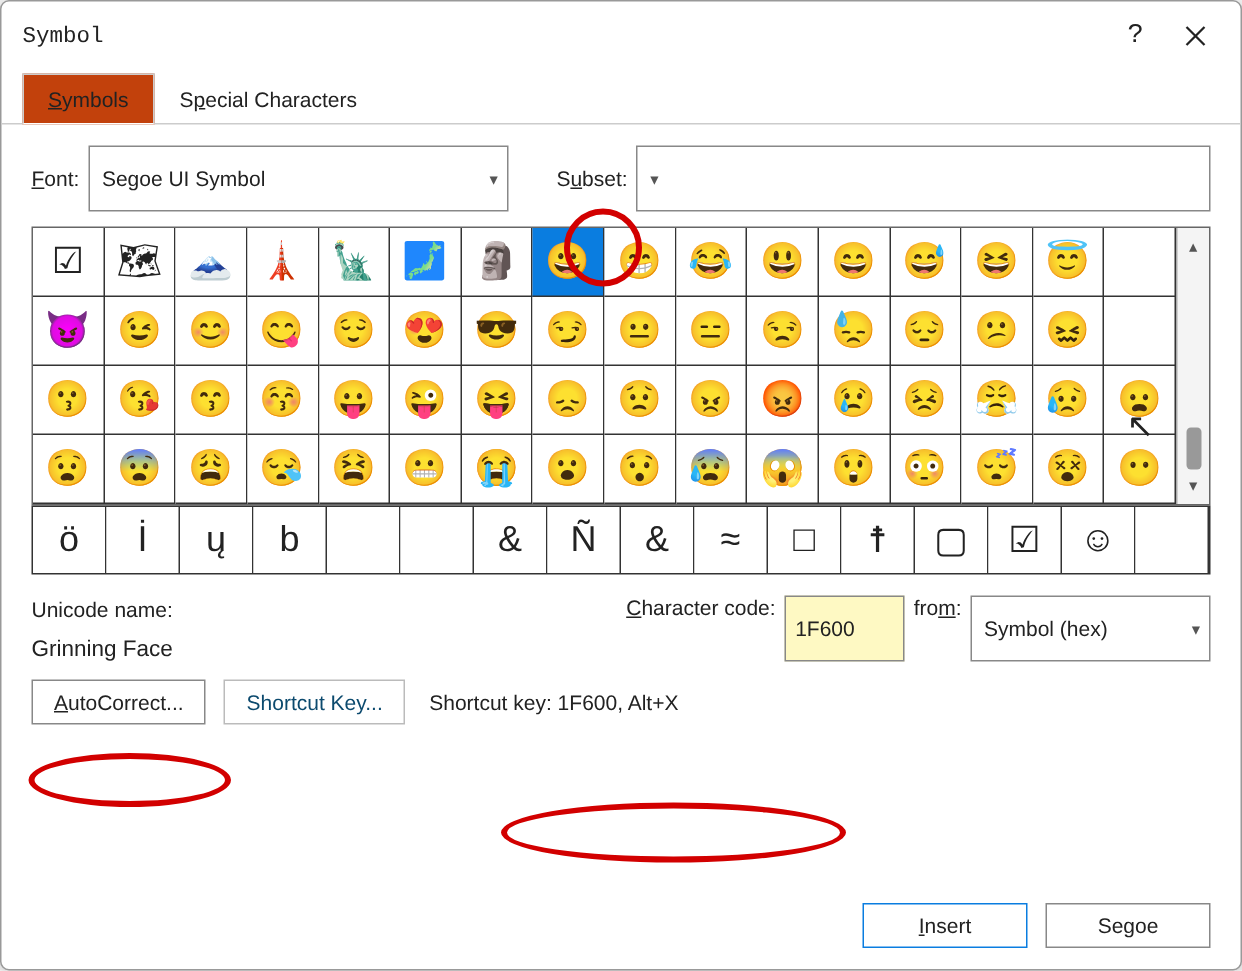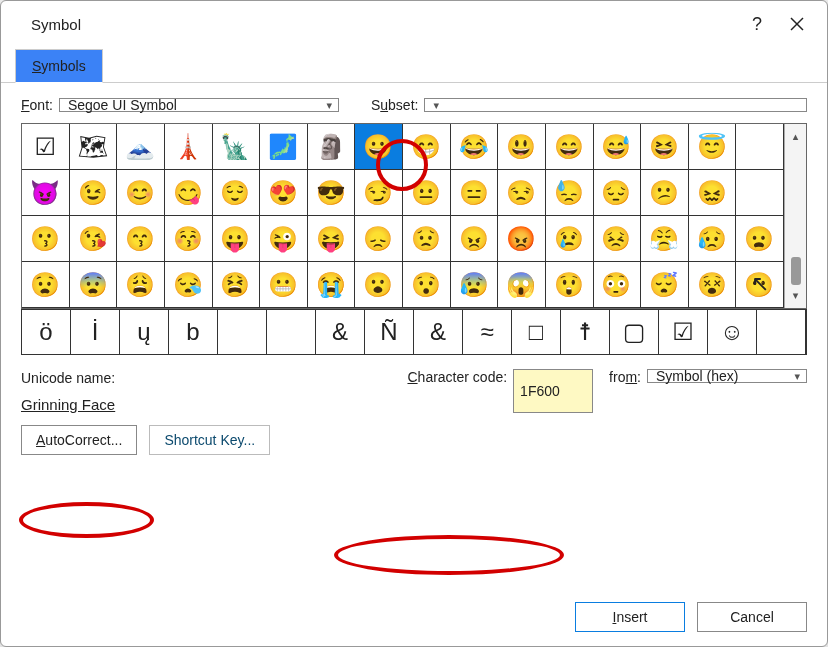--- a/index.html
+++ b/index.html
@@ -17,22 +17,23 @@
     border: 1px solid #999;
     border-radius: 6px;
     display: flex;
     flex-direction: column;
     position: relative;
     box-shadow: 0 2px 8px rgba(0,0,0,.15);
   }
   .titlebar {
     display: flex;
     align-items: center;
-    padding: 8px 10px 0 30px;
+    padding: 8px 10px 0 14px;
     height: 38px;
+    font-family: Liberation Mono, monospace;
   }
   .titlebar-title { font-size: 15px; flex: 1; }
   .titlebar-btn {
     width: 40px;
     height: 28px;
     display: flex;
     align-items: center;
     justify-content: center;
     font-size: 18px;
     cursor: pointer;
@@ -47,21 +48,21 @@
     padding: 8px 16px;
     border: 1px solid transparent;
     border-bottom: none;
     cursor: pointer;
     font-size: 14px;
   }
   .tab.active {
     border-color: #ccc;
     border-bottom: 1px solid #fff;
     margin-bottom: -1px;
-    background: #3b82f6;
+    background: #c2410c;
     text-align: center;
   }
   .content {
     flex: 1;
     padding: 14px 20px 8px 20px;
     display: flex;
     flex-direction: column;
   }
   .row {
     display: flex;
@@ -70,21 +71,21 @@
     margin-bottom: 10px;
   }
   label { font-size: 14px; }
   .u { text-decoration: underline; }
   .select {
     display: flex;
     align-items: center;
     justify-content: space-between;
     border: 1px solid #888;
     background: #fff;
-    height: 14px;
+    height: 44px;
     padding: 0 6px 0 8px;
     font-size: 14px;
     cursor: pointer;
     gap: 16px;
   }
   .select .chev { font-size: 11px; color: #555; }
   .grid-wrap {
     display: flex;
     border: 1px solid #666;
   }
@@ -129,21 +130,21 @@
     cursor: pointer;
   }
   .section-label { font-size: 14px; margin: 12px 0 4px 0; }
   .recent-row {
     display: grid;
     grid-template-columns: repeat(16, 1fr);
     border: 1px solid #333;
     height: 46px;
   }
   .recent-row .sym { border-bottom: none; }
-  .unicode-name { font-size: 15px; margin-top: 10px; text-decoration: underline; }
+  .unicode-name { font-size: 15px; margin-top: 10px; }
   .textbox {
     border: 1px solid #888;
     height: 44px;
     padding: 0 6px;
     display: flex;
     align-items: center;
     font-size: 14px;
     background: #fef9c3;
   }
   .btn {
@@ -188,20 +189,21 @@
     <div class="titlebar-btn">
       <svg width="14" height="14" viewBox="0 0 14 14">
           <line x1="1" y1="1" x2="13" y2="13" stroke="#222" stroke-width="1.5"></line>
           <line x1="13" y1="1" x2="1" y2="13" stroke="#222" stroke-width="1.5"></line>
         </svg>
     </div>
   </div>
 
   <div class="tabs">
     <div class="tab active"><span><span class="u">S</span><span>ymbols</span></span></div>
+    <div class="tab"><span>S<span class="u">p</span>ecial Characters</span></div>
   </div>
 
   <div class="content">
 
     <div class="row">
       <label><span class="u">F</span>ont:</label>
       <div class="select" style="width:280px">
         <span>Segoe UI Symbol</span>
         <span class="chev">▾</span>
       </div>
@@ -310,40 +312,41 @@
     <div style="display:flex;gap:30px;margin-top:14px;align-items:flex-end">
       <div style="display:flex;flex-direction:column">
         <div style="font-size:14px">Unicode name:</div>
         <div class="unicode-name">Grinning Face</div>
       </div>
       <div style="flex:1;display:flex;align-items:flex-start;gap:6px;justify-content:flex-end">
         <label><span class="u">C</span>haracter code:</label>
         <div class="textbox" style="width:80px">
             <span>1F600</span>
           </div>
-        <label style="margin-left:10px">fro<span class="u">m</span>:</label>
+        <label style="">fro<span class="u">m</span>:</label>
         <div class="select" style="width:160px">
           <span>Symbol (hex)</span>
           <span class="chev">▾</span>
         </div>
       </div>
     </div>
 
     <div class="row" style="margin-top:12px;gap:12px">
       <div class="btn"><span class="u">A</span>utoCorrect...</div>
       <div class="btn disabled">
           <span>Shortcut Key...</span>
         </div>
+      <div style="font-size:14px;margin-left:4px">Shortcut key: 1F600, Alt+X</div>
     </div>
   </div>
 
   <div class="footer">
     <div class="btn primary"><span class="u">I</span>nsert</div>
     <div class="btn">
-        <span>Cancel</span>
+        <span>Segoe</span>
       </div>
   </div>
 
   <div class="ann-red" style="left:375px;top:138px;width:52px;height:52px"></div>
   <div class="ann-red" style="left:18px;top:501px;width:135px;height:36px;border-radius:50%/50%"></div>
   <div class="ann-red" style="left:333px;top:534px;width:230px;height:40px;border-radius:50%/50%"></div>
   <div class="cursor" style="left:750px;top:270px">↖</div>
 </div>
 
 </body></html>

